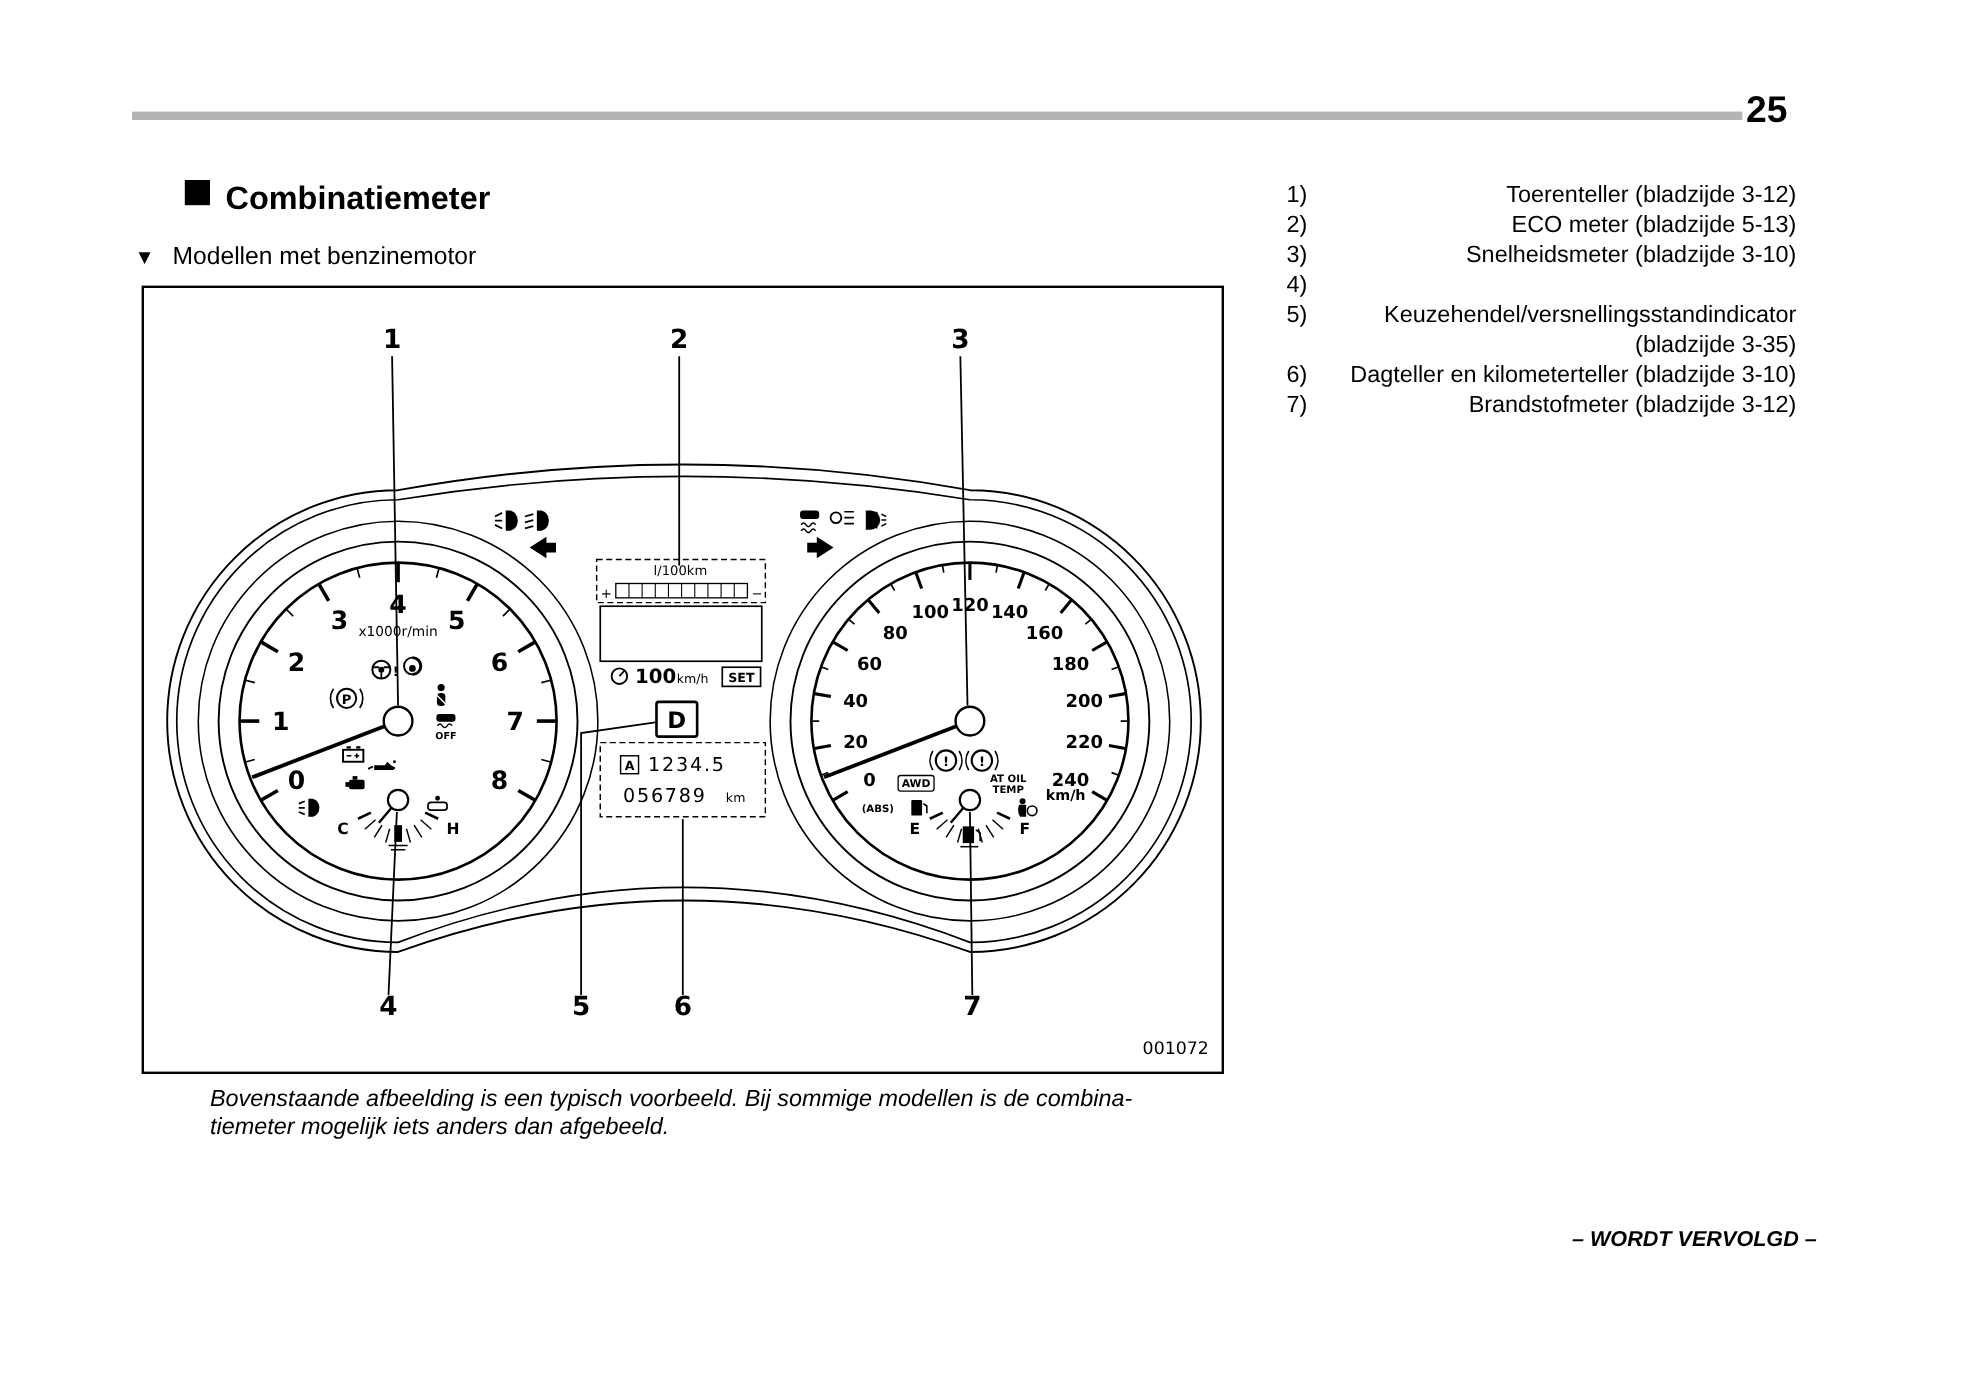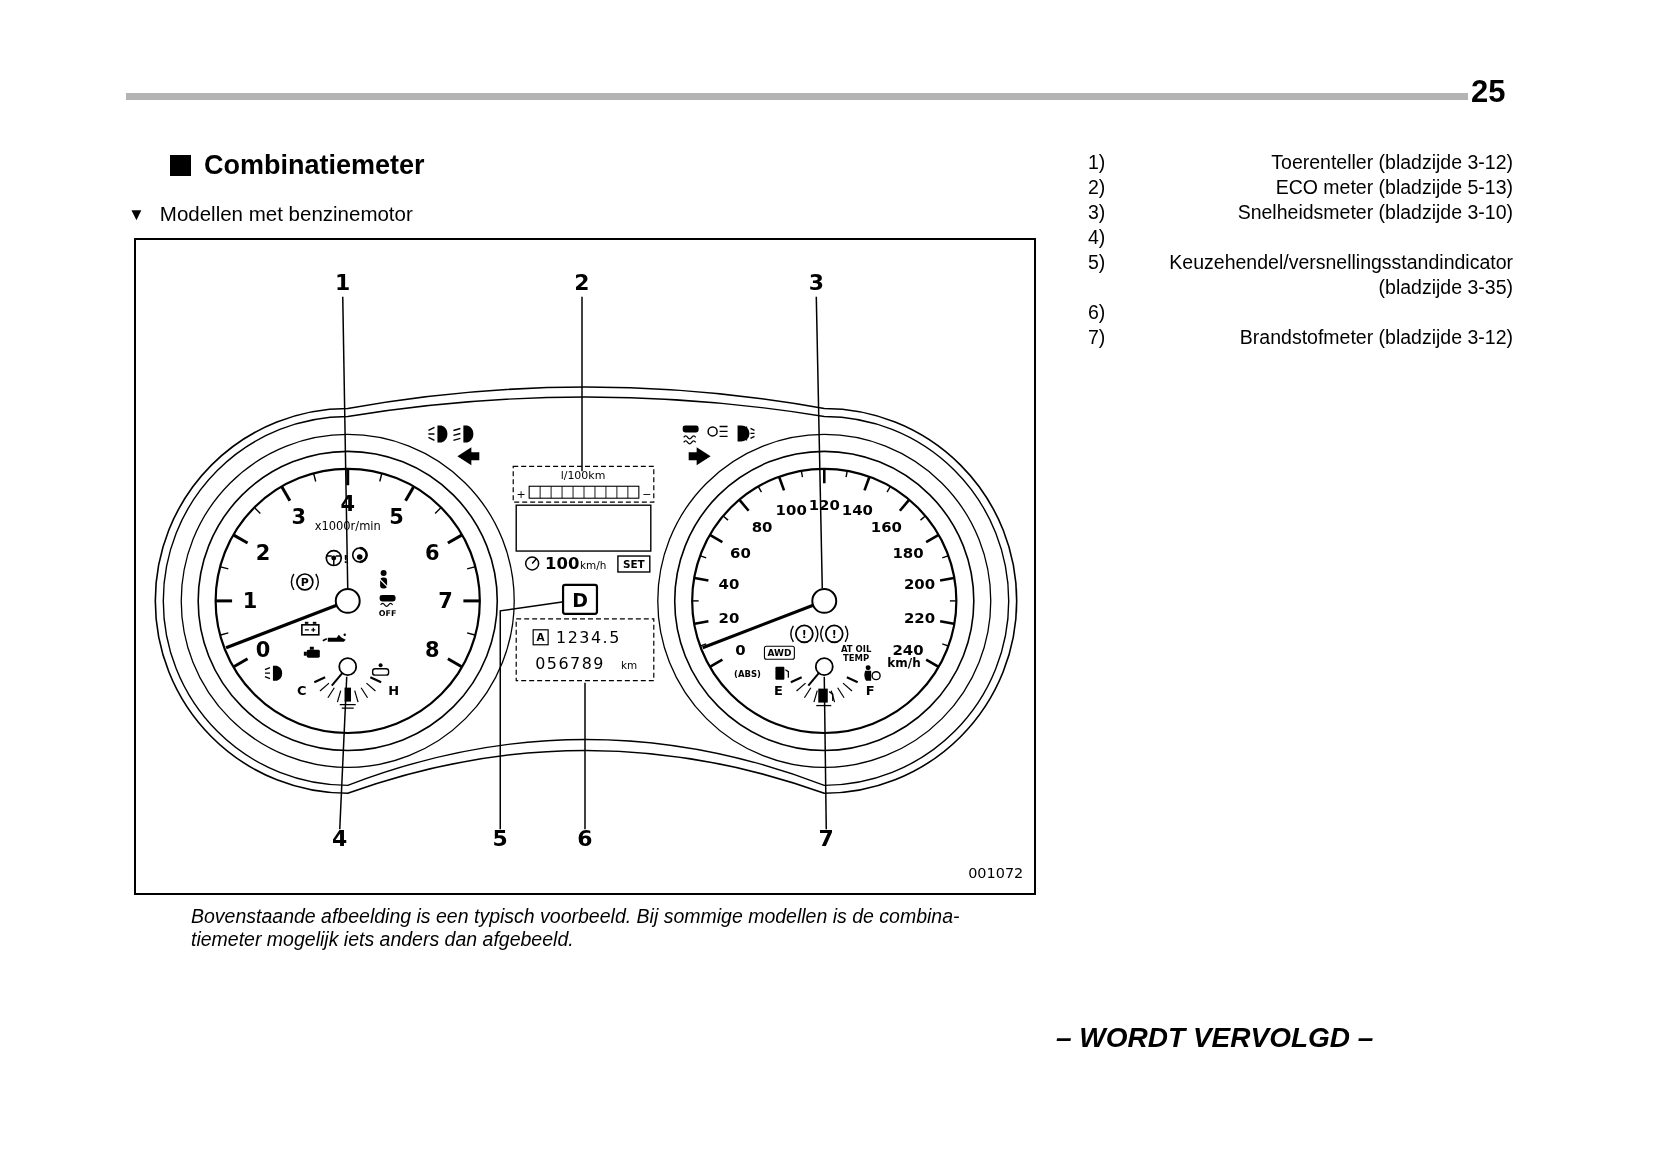--- a/index.html
+++ b/index.html
@@ -1,41 +1,41 @@
 <!DOCTYPE html>
 <html><head>
 <meta charset="utf-8">
 <style>
   * { margin:0; padding:0; box-sizing:border-box; }
   html,body { background:#fff; }
   body { width:1653px; height:1165px; position:relative; font-family:"Liberation Sans",sans-serif; color:#000; }
-  .page { position:absolute; inset:0; background:#fff; overflow:hidden;margin-left:16px; }
+  .page { position:absolute; inset:0; background:#fff; overflow:hidden; }
 
   .toprule { position:absolute; left:110px; top:93px; width:1382px; height:7px; background:#b4b4b4; }
   .pagenum { position:absolute; left:1452px; top:74px; font-size:31px; font-weight:bold; background:#fff; padding:0 3px; }
 
-  .heading { position:absolute; left:110px; top:150px; display:flex; align-items:center; gap:13px;padding-left:44px; }
+  .heading { position:absolute; left:110px; top:150px; display:flex; gap:13px;padding-left:44px; }
   .heading .sq { width:21px; height:21px; background:#000; }
   .heading .t { font-size:27px; font-weight:bold; }
 
   .subheading { position:absolute; left:112px; top:202px; display:flex; align-items:center; gap:15px; }
   .subheading .tri { font-size:17px; line-height:1; }
   .subheading .t { font-size:20.5px; font-weight:normal; }
 
   .figure-frame { position:absolute; left:118px; top:238px; width:902px; height:657px; border:2px solid #000; background:#fff; }
   .figure-frame svg { width:100%; height:100%; display:block; }
 
   .caption { position:absolute; left:175px; top:905px; width:845px; font-size:19.5px; line-height:23px;font-style:italic; }
 
   .legend { position:absolute; left:1072px; top:150px; width:432px; }
   .legend-item { display:flex; font-size:19.5px; line-height:25px; }
   .legend-num { width:47px; flex:none; }
   .legend-text { width:378px;text-align:right; }
 
-  .footer { position:absolute; left:1040px; top:1022px; width:450px; font-size:28px; font-weight:bold; font-style:italic; }
+  .footer { position:absolute; left:1064px; top:1022px; width:450px; text-align:right; font-size:18px; font-weight:bold; font-style:italic; }
 
   svg text { font-family:"DejaVu Sans",sans-serif; fill:#000; }
 </style>
 </head>
 <body>
 
 <div class="page">
 
   <div class="toprule"></div>
   <div class="pagenum">25</div>
@@ -365,20 +365,21 @@
     </div>
     <div class="legend-item">
       <span class="legend-num">4)</span>
     </div>
     <div class="legend-item">
       <span class="legend-num">5)</span>
       <span class="legend-text">Keuzehendel/versnellingsstandindicator (bladzijde 3-35)</span>
     </div>
     <div class="legend-item">
       <span class="legend-num">6)</span>
+      <span class="legend-text">Dagteller en kilometerteller (bladzijde 3-10)</span>
     </div>
     <div class="legend-item">
       <span class="legend-num">7)</span>
       <span class="legend-text">Brandstofmeter (bladzijde 3-12)</span>
     </div>
   </div>
 
   <div class="footer">– WORDT VERVOLGD –</div>
 
 </div>

